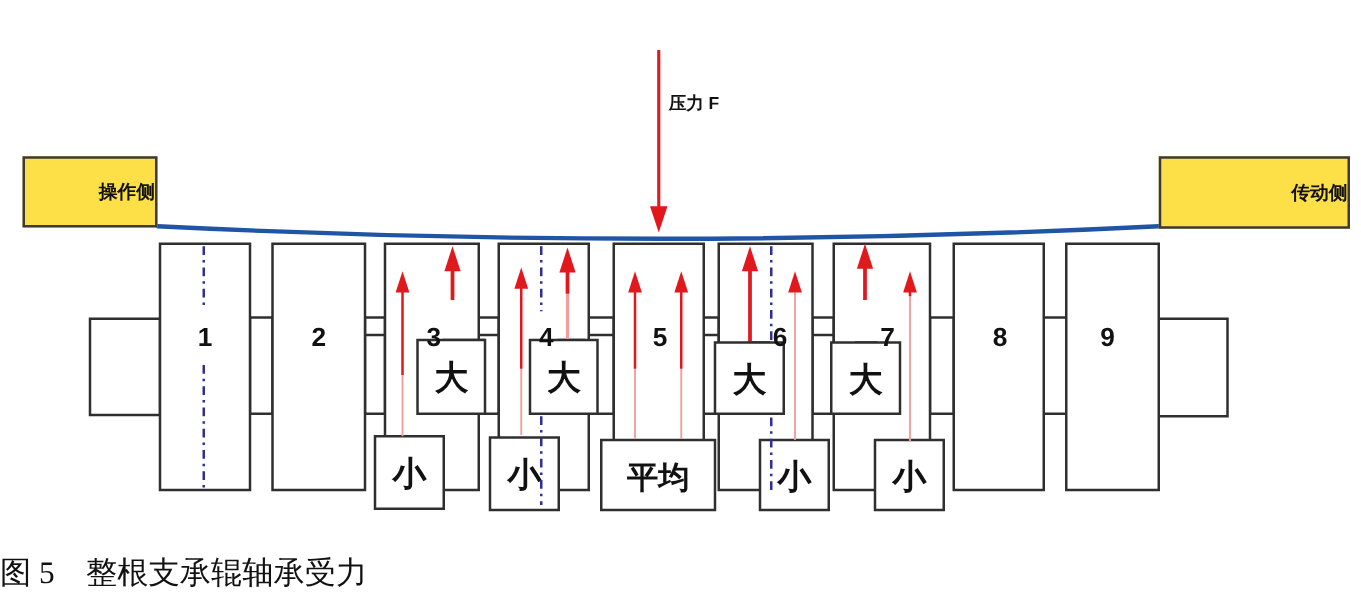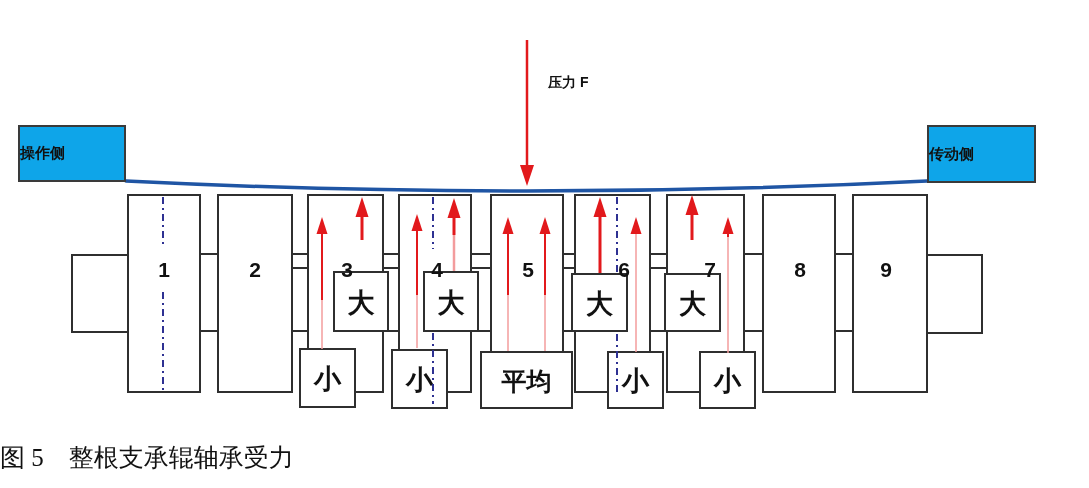--- a/index.html
+++ b/index.html
@@ -1,20 +1,20 @@
 <!DOCTYPE html>
 <html><head>
 <meta charset="utf-8">
 <style>
   html,body{margin:0;padding:0;background:#ffffff;}
   #canvas{position:relative;width:1089px;height:488px;background:#ffffff;overflow:hidden;
           font-family:"Liberation Sans",sans-serif;}
   #diag{position:absolute;left:0;top:0;}
-  .side-box{position:absolute;border:2px solid #3a3a3a;background:#0ea5e9;display:flex;
-            align-items:center;justify-content:flex-start;font-size:15px;font-weight:bold;color:#111;}
+  .side-box{position:absolute;border:2px solid #3a3a3a;background:#fde047;display:flex;
+            align-items:center;justify-content:flex-end;font-size:15px;font-weight:bold;color:#111;}
   .pressure-label{position:absolute;font-size:14px;font-weight:bold;color:#111;white-space:nowrap;}
   .caption{position:absolute;left:0;right:0;top:441px;text-align:left;
            font-family:"Liberation Serif",serif;font-size:25px;color:#111;}
   text{font-family:"Liberation Sans",sans-serif;}
 </style>
 </head>
 <body>
 
 <div id="canvas">
   <svg id="diag" width="1089" height="488" viewBox="0 0 1089 488" xmlns="http://www.w3.org/2000/svg">
@@ -107,20 +107,20 @@
       <line x1="728" y1="232" x2="728" y2="237" stroke="#e2191c" stroke-width="2"></line>
       <polygon points="728,217 722.5,234 733.5,234" fill="#e2191c"></polygon>
       <line x1="527" y1="40" x2="527" y2="168" stroke="#e2191c" stroke-width="2.5"></line>
       <polygon points="527,186 520,165 534,165" fill="#e2191c"></polygon>
       <path d="M 126 181 Q 527 201 927 181" fill="none" stroke="#1f55a4" stroke-width="3.5" stroke-linecap="round"></path>
     </svg>
 
   <div class="side-box" id="leftBox" style="left: 18px; top: 125px; width: 104px; height: 53px;">
     <span>操作侧</span>
   </div>
-  <div class="side-box" id="rightBox" style="left: 927px; top: 125px; width: 105px; height: 54px;">
+  <div class="side-box" id="rightBox" style="left: 927px; top: 125px; width: 105px; height: 54px; padding-left: 44px;">
     <span>传动侧</span>
   </div>
 
-  <div class="pressure-label" id="pressureLabel" style="left: 548px; top: 74px;">压力 F</div>
+  <div class="pressure-label" id="pressureLabel" style="left: 535px; top: 74px;">压力 F</div>
 
   <div class="caption">图 5　整根支承辊轴承受力</div>
 </div>
 
 </body></html>

